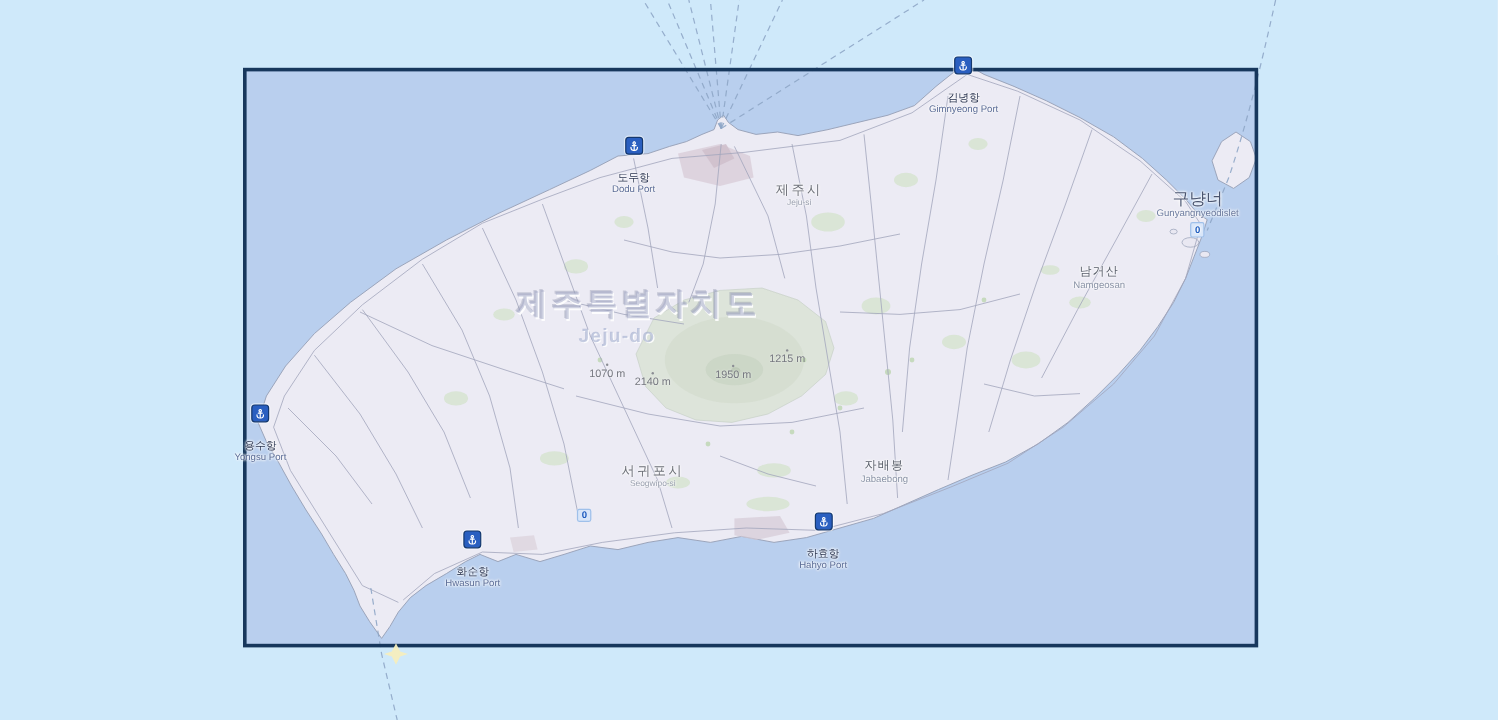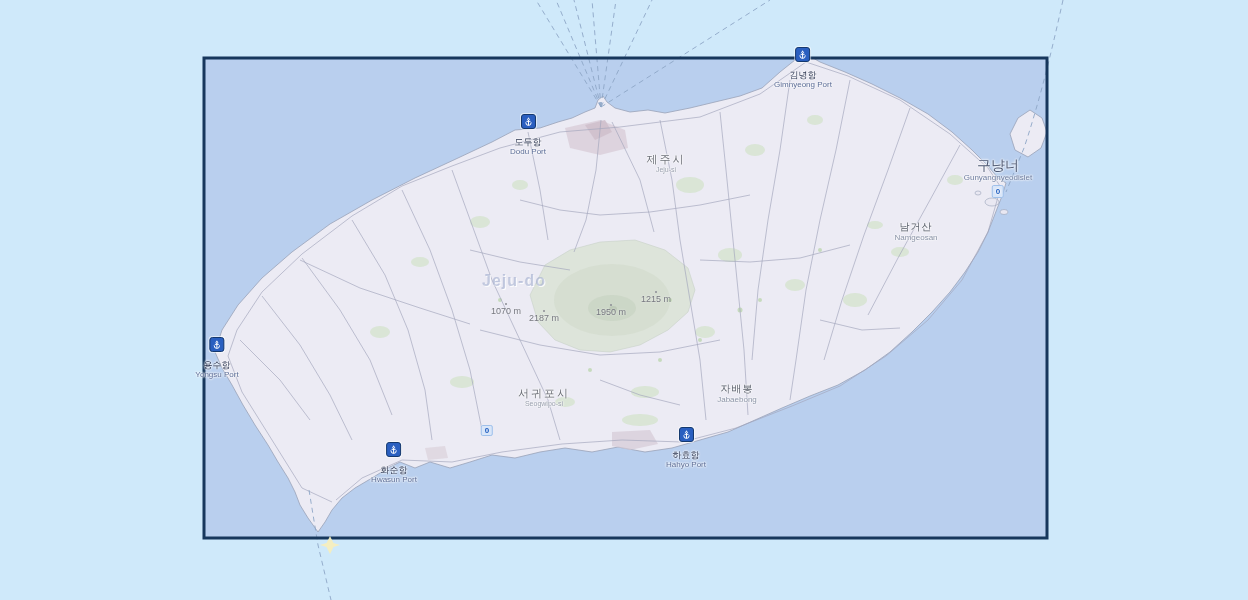--- a/index.html
+++ b/index.html
@@ -3,21 +3,21 @@
 <meta charset="utf-8">
 <style>
   html,body{margin:0;padding:0;}
   body{width:1248px;height:600px;overflow:hidden;font-family:"Liberation Sans",sans-serif;}
   .stage{position:relative;width:1248px;height:600px;background:var(--seaOutside,#cfe9fa);}
   .stage svg{position:absolute;left:0;top:0;}
   .labels{position:absolute;left:0;top:0;width:100%;height:100%;}
   .lbl{position:absolute;transform:translateX(-50%);display:flex;flex-direction:column;align-items:center;white-space:nowrap;line-height:1.15;text-shadow:0 0 2px #fff,0 0 2px #fff,0 0 3px #fff;}
   .port-icon{width:13px;height:13px;background:var(--portIcon,#2a5fc0);border:1px solid #14386e;border-radius:3px;display:flex;align-items:center;justify-content:center;box-shadow:0 0 0 1px rgba(255,255,255,.55);}
   .port-icon svg{position:static;display:block;}
-  .ko{font-size:9px;color:#2b3550;margin-top:8px;}
+  .ko{font-size:9px;color:#2b3550;margin-top:14px;}
   .en{font-size:8px;color:#5b6c96;}
   .city .ko{font-size:11px;color:#6d7078;letter-spacing:2px;margin-top:7px;}
   .city .en{font-size:7px;color:#9aa0ae;}
   .peak .ko{font-size:10px;color:#575d68;letter-spacing:1px;margin-top:6px;}
   .peak .en{font-size:8px;color:#8a93a6;}
   .islet .ko{font-size:14px;color:#4a5570;margin-top:0;}
   .islet .en{font-size:8px;color:#6c7b9e;}
   .badge0{margin-top:3px;background:#d9e6f9;color:#1d5bbf;border:1px solid #9fc0ea;border-radius:2px;font-size:8px;font-weight:bold;padding:0 3px;line-height:11px;}
   .elev{position:absolute;transform:translateX(-50%);font-size:9px;color:#75777f;text-shadow:0 0 2px rgba(255,255,255,.8);white-space:nowrap;}
   .elev::before{content:"";display:block;width:2px;height:2px;background:#8b8d94;border-radius:50%;margin:0 auto 1px;}
@@ -137,20 +137,21 @@
       <path d="M309 490 L318 545 L331 600"></path>
     </g>
 
     <rect x="204" y="58" width="843" height="480" fill="none" stroke="#17375c" stroke-width="3"></rect>
 
     <path fill="#f5eebe" fill-opacity="0.95" d="M330 536 L333.5 543 L340 545 L333.5 547 L330 554 L326.5 547 L320 545 L326.5 543 Z"></path>
   </svg>
 
   <div class="labels">
 
+    <div class="wm-ko" style="left:532px;top:236px;">제주특별자치도</div>
     <div class="wm-en" style="left:514px;top:272px;">Jeju-do</div>
 
     <div class="lbl" style="left:803px;top:47px;">
       <div class="port-icon">
         <svg width="9" height="9" viewBox="0 0 10 10">
             <path d="M5 1.4 a1.1 1.1 0 1 0 .01 0 M5 3.5 V8.6 M2 6.4 a3 3 0 0 0 6 0 M3.2 4.8 h3.6" stroke="#fff" fill="none" stroke-width="1.1" stroke-linecap="round"></path>
           </svg>
       </div>
       <div class="ko">김녕항</div>
       <div class="en">Gimnyeong Port</div>
@@ -218,18 +219,18 @@
       <div class="ko">구냥너</div>
       <div class="en">Gunyangnyeodislet</div>
       <div class="badge0">0</div>
     </div>
 
     <div class="rbadge" style="left:487px;top:419px;">
       <span class="badge0" style="margin-top:0;">0</span>
     </div>
 
     <div class="elev" style="left:506px;top:303px;">1070 m</div>
-    <div class="elev" style="left:544px;top:310px;">2187 m</div>
+    <div class="elev" style="left:544px;top:310px;">2140 m</div>
     <div class="elev" style="left:611px;top:304px;">1950 m</div>
     <div class="elev" style="left:656px;top:291px;text-align:center;">1215 m</div>
 
   </div>
 </div>
 
 </body></html>

